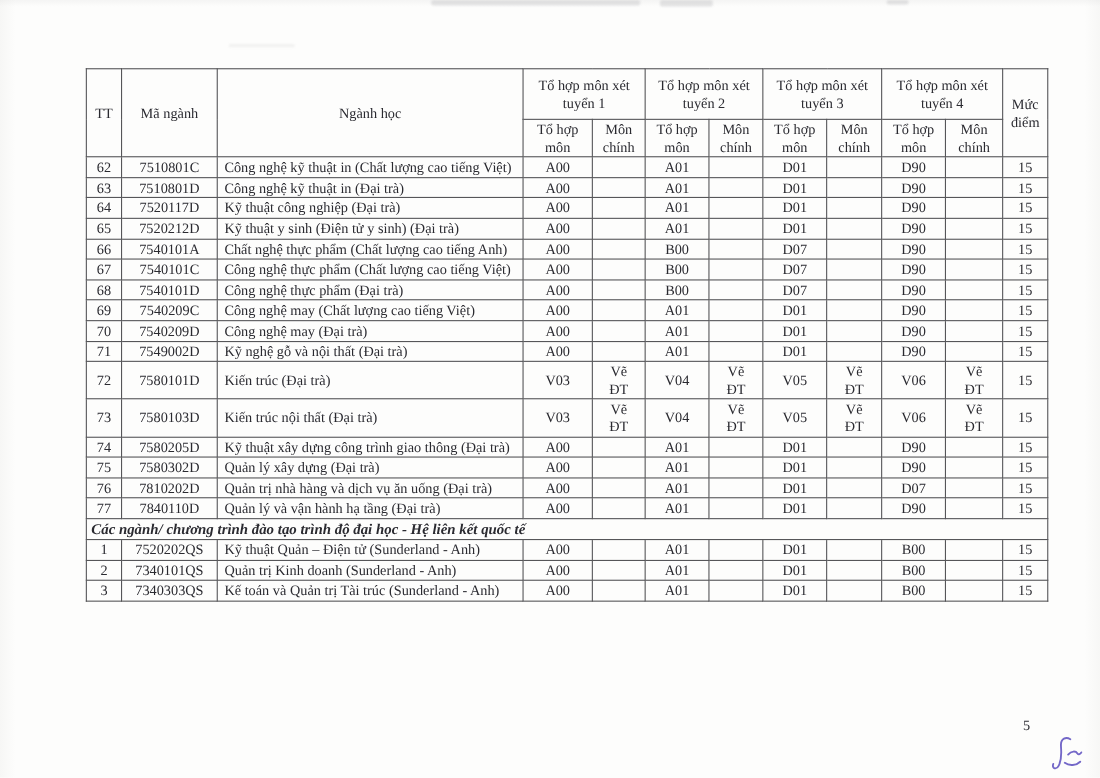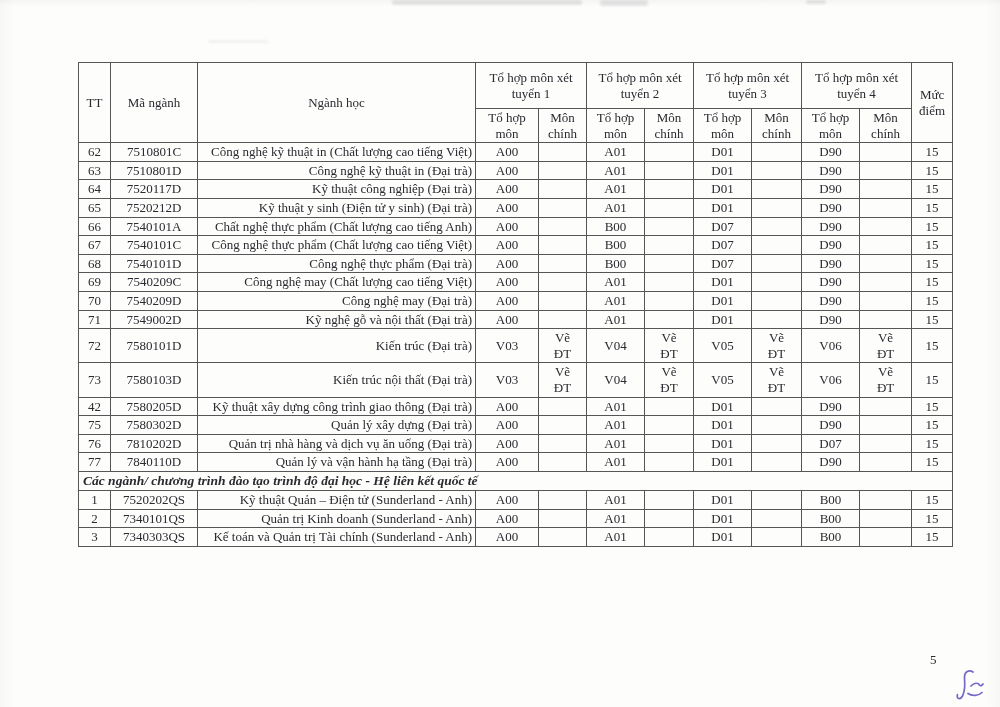--- a/index.html
+++ b/index.html
@@ -47,21 +47,21 @@
     padding: 1px 3px;
     white-space: pre-line;
     color: var(--text, #2a2a30);
     overflow: hidden;
   }
   table.adm th { font-weight: normal; }
   thead tr.group-row th { height: 46px; }
   thead tr.sub-row th   { height: 27px; }
   th.muc-diem { vertical-align: top; padding-top: 10px; }
   tbody td { height: 17px; }
-  tbody td.c2 { text-align: right; padding-left: 6px; }
+  tbody td.c2 { text-align: left; padding-left: 6px; }
   tr.section-row td {
     text-align: left;
     font-weight: bold;
     padding-left: 4px;
     font-size: 13.5px;
     height: 17px;
     font-style: italic;
   }
   .page-number {
     position: absolute;
@@ -301,21 +301,21 @@
 ĐT</td>
           <td class="c7">V05</td>
           <td class="c8">Vẽ
 ĐT</td>
           <td class="c9">V06</td>
           <td class="c10">Vẽ
 ĐT</td>
           <td class="c11">15</td>
         </tr>
         <tr>
-          <td class="c0">42</td>
+          <td class="c0">74</td>
           <td class="c1">7580205D</td>
           <td class="c2">Kỹ thuật xây dựng công trình giao thông (Đại trà)</td>
           <td class="c3">A00</td>
           <td class="c4"></td>
           <td class="c5">A01</td>
           <td class="c6"></td>
           <td class="c7">D01</td>
           <td class="c8"></td>
           <td class="c9">D90</td>
           <td class="c10"></td>
@@ -390,21 +390,21 @@
           <td class="c6"></td>
           <td class="c7">D01</td>
           <td class="c8"></td>
           <td class="c9">B00</td>
           <td class="c10"></td>
           <td class="c11">15</td>
         </tr>
         <tr>
           <td class="c0">3</td>
           <td class="c1">7340303QS</td>
-          <td class="c2">Kế toán và Quản trị Tài chính (Sunderland - Anh)</td>
+          <td class="c2">Kế toán và Quản trị Tài trúc (Sunderland - Anh)</td>
           <td class="c3">A00</td>
           <td class="c4"></td>
           <td class="c5">A01</td>
           <td class="c6"></td>
           <td class="c7">D01</td>
           <td class="c8"></td>
           <td class="c9">B00</td>
           <td class="c10"></td>
           <td class="c11">15</td>
         </tr>

